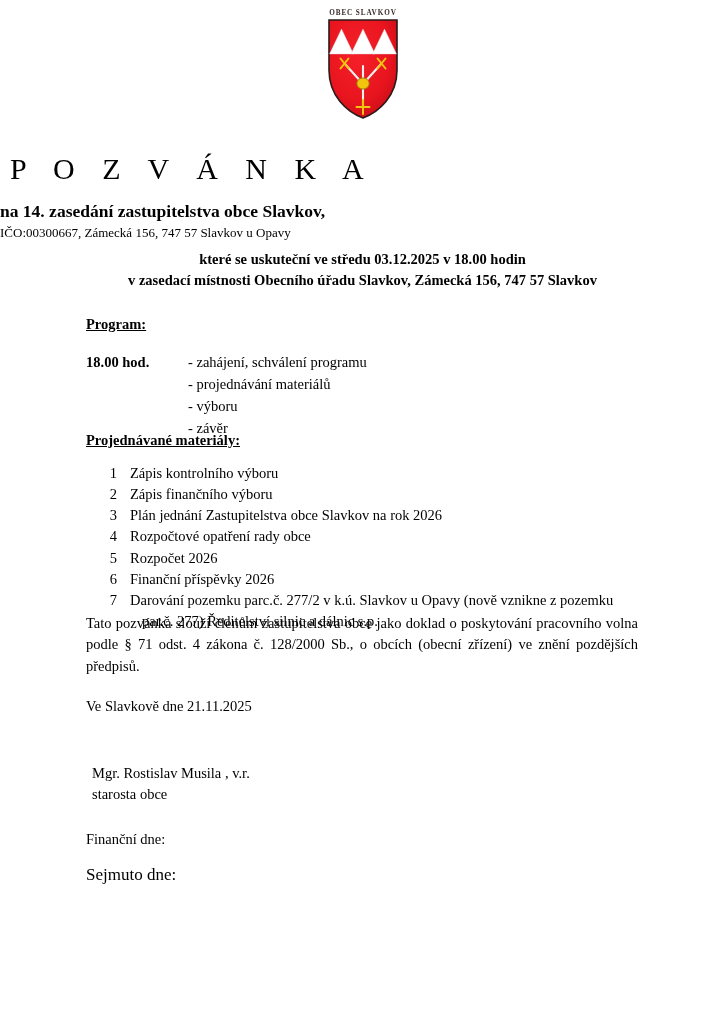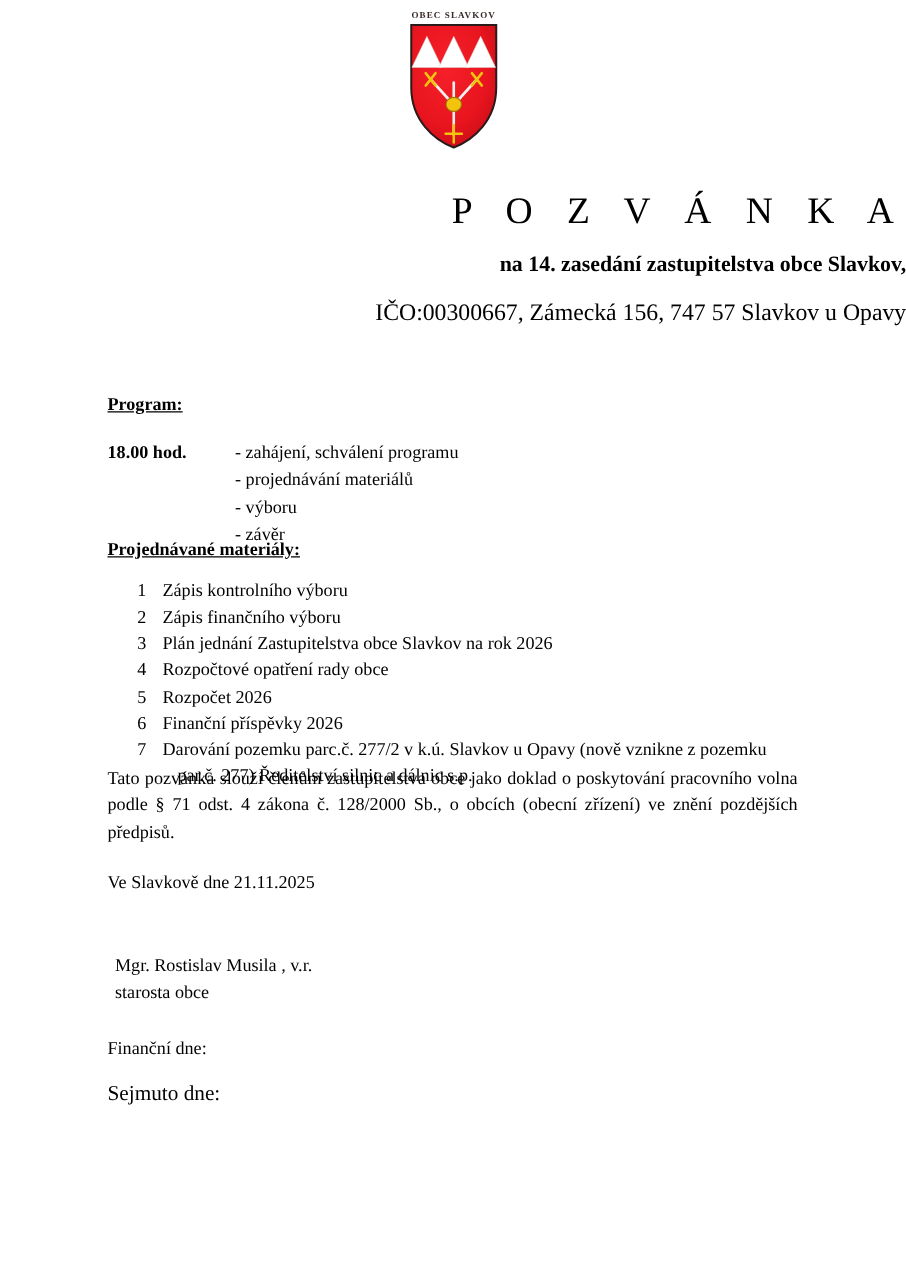--- a/index.html
+++ b/index.html
@@ -37,41 +37,40 @@
     height: 118px;
     display: block;
   }
 
   
   .title-block {
     position: absolute;
     left: 0;
     top: 152px;
     width: 725px;
-    text-align: right;
+    text-align: left;
   }
   .doc-title {
     font-size: 30px;
     font-weight: normal;
     letter-spacing: 10px;
     line-height: 1.15;
     margin: 0 0 0 10px;
   }
   .doc-subtitle {
     font-size: 17.5px;
     font-weight: bold;
     margin-top: 14px;
     line-height: 1.2;
   }
   .doc-ident {
-    font-size: 19px;
+    font-size: 13px;
     font-weight: normal;
-    margin-top: 18px;
+    margin-top: 3px;
     line-height: 1.2;
-    padding-left: 14px;
   }
 
   .meeting-block {
     position: absolute;
     left: 0;
     top: 249px;
     width: 725px;
     text-align: center;
     font-size: 14.5px;
     font-weight: bold;
@@ -225,20 +224,24 @@
       <ellipse cx="48" cy="79.5" rx="6.2" ry="5.6" fill="#F2C40D" stroke="#9A7A05" stroke-width="0.9"></ellipse>
     </svg>
   </div>
 
   <div class="title-block">
     <div class="doc-title">P O Z V Á N K A</div>
     <div class="doc-subtitle">na 14. zasedání zastupitelstva obce Slavkov,</div>
     <div class="doc-ident">IČO:00300667, Zámecká 156, 747 57 Slavkov u Opavy</div>
   </div>
 
+  <div class="meeting-block">
+    <div>které se uskuteční ve středu 03.12.2025 v 18.00 hodin</div>
+    <div>v zasedací místnosti Obecního úřadu Slavkov, Zámecká 156, 747 57 Slavkov</div>
+  </div>
 
   <div class="program-heading">Program:</div>
 
   <div class="schedule">
     <div class="schedule-row">
       <span class="schedule-time">18.00 hod.</span>
       <span class="schedule-item">- zahájení, schválení programu</span>
     </div>
     <div class="schedule-row">
       <span class="schedule-time"></span>

